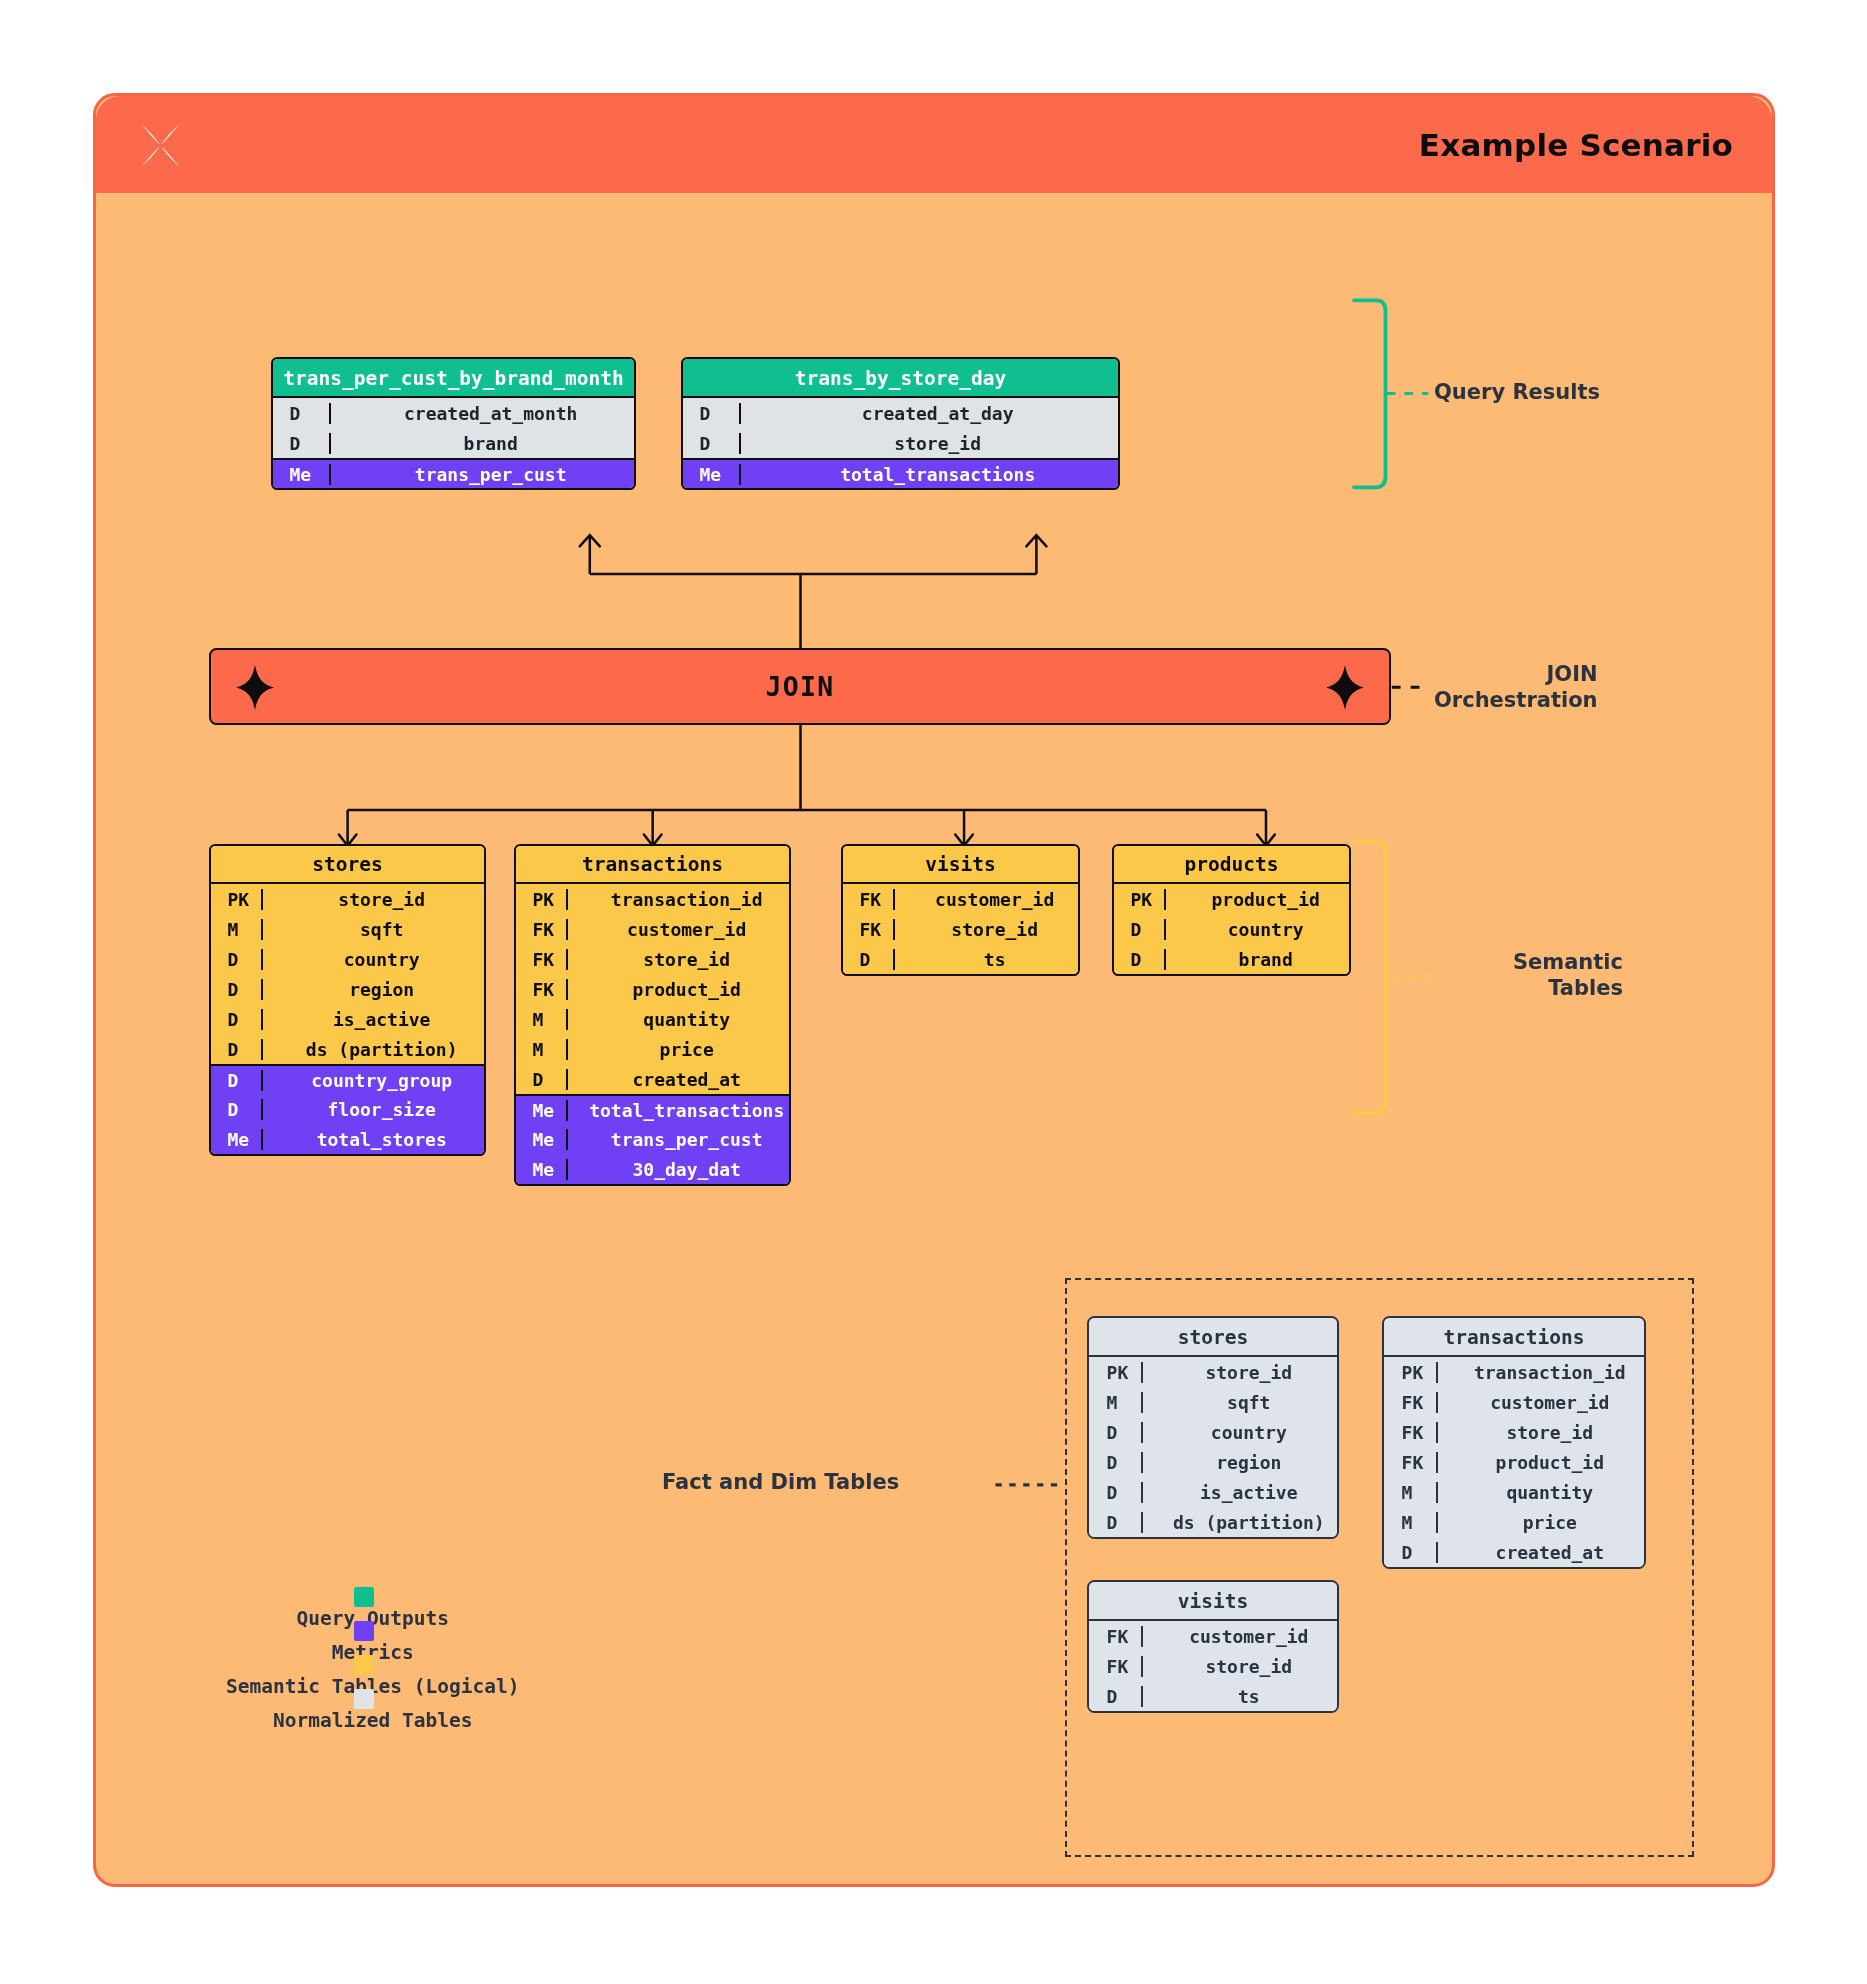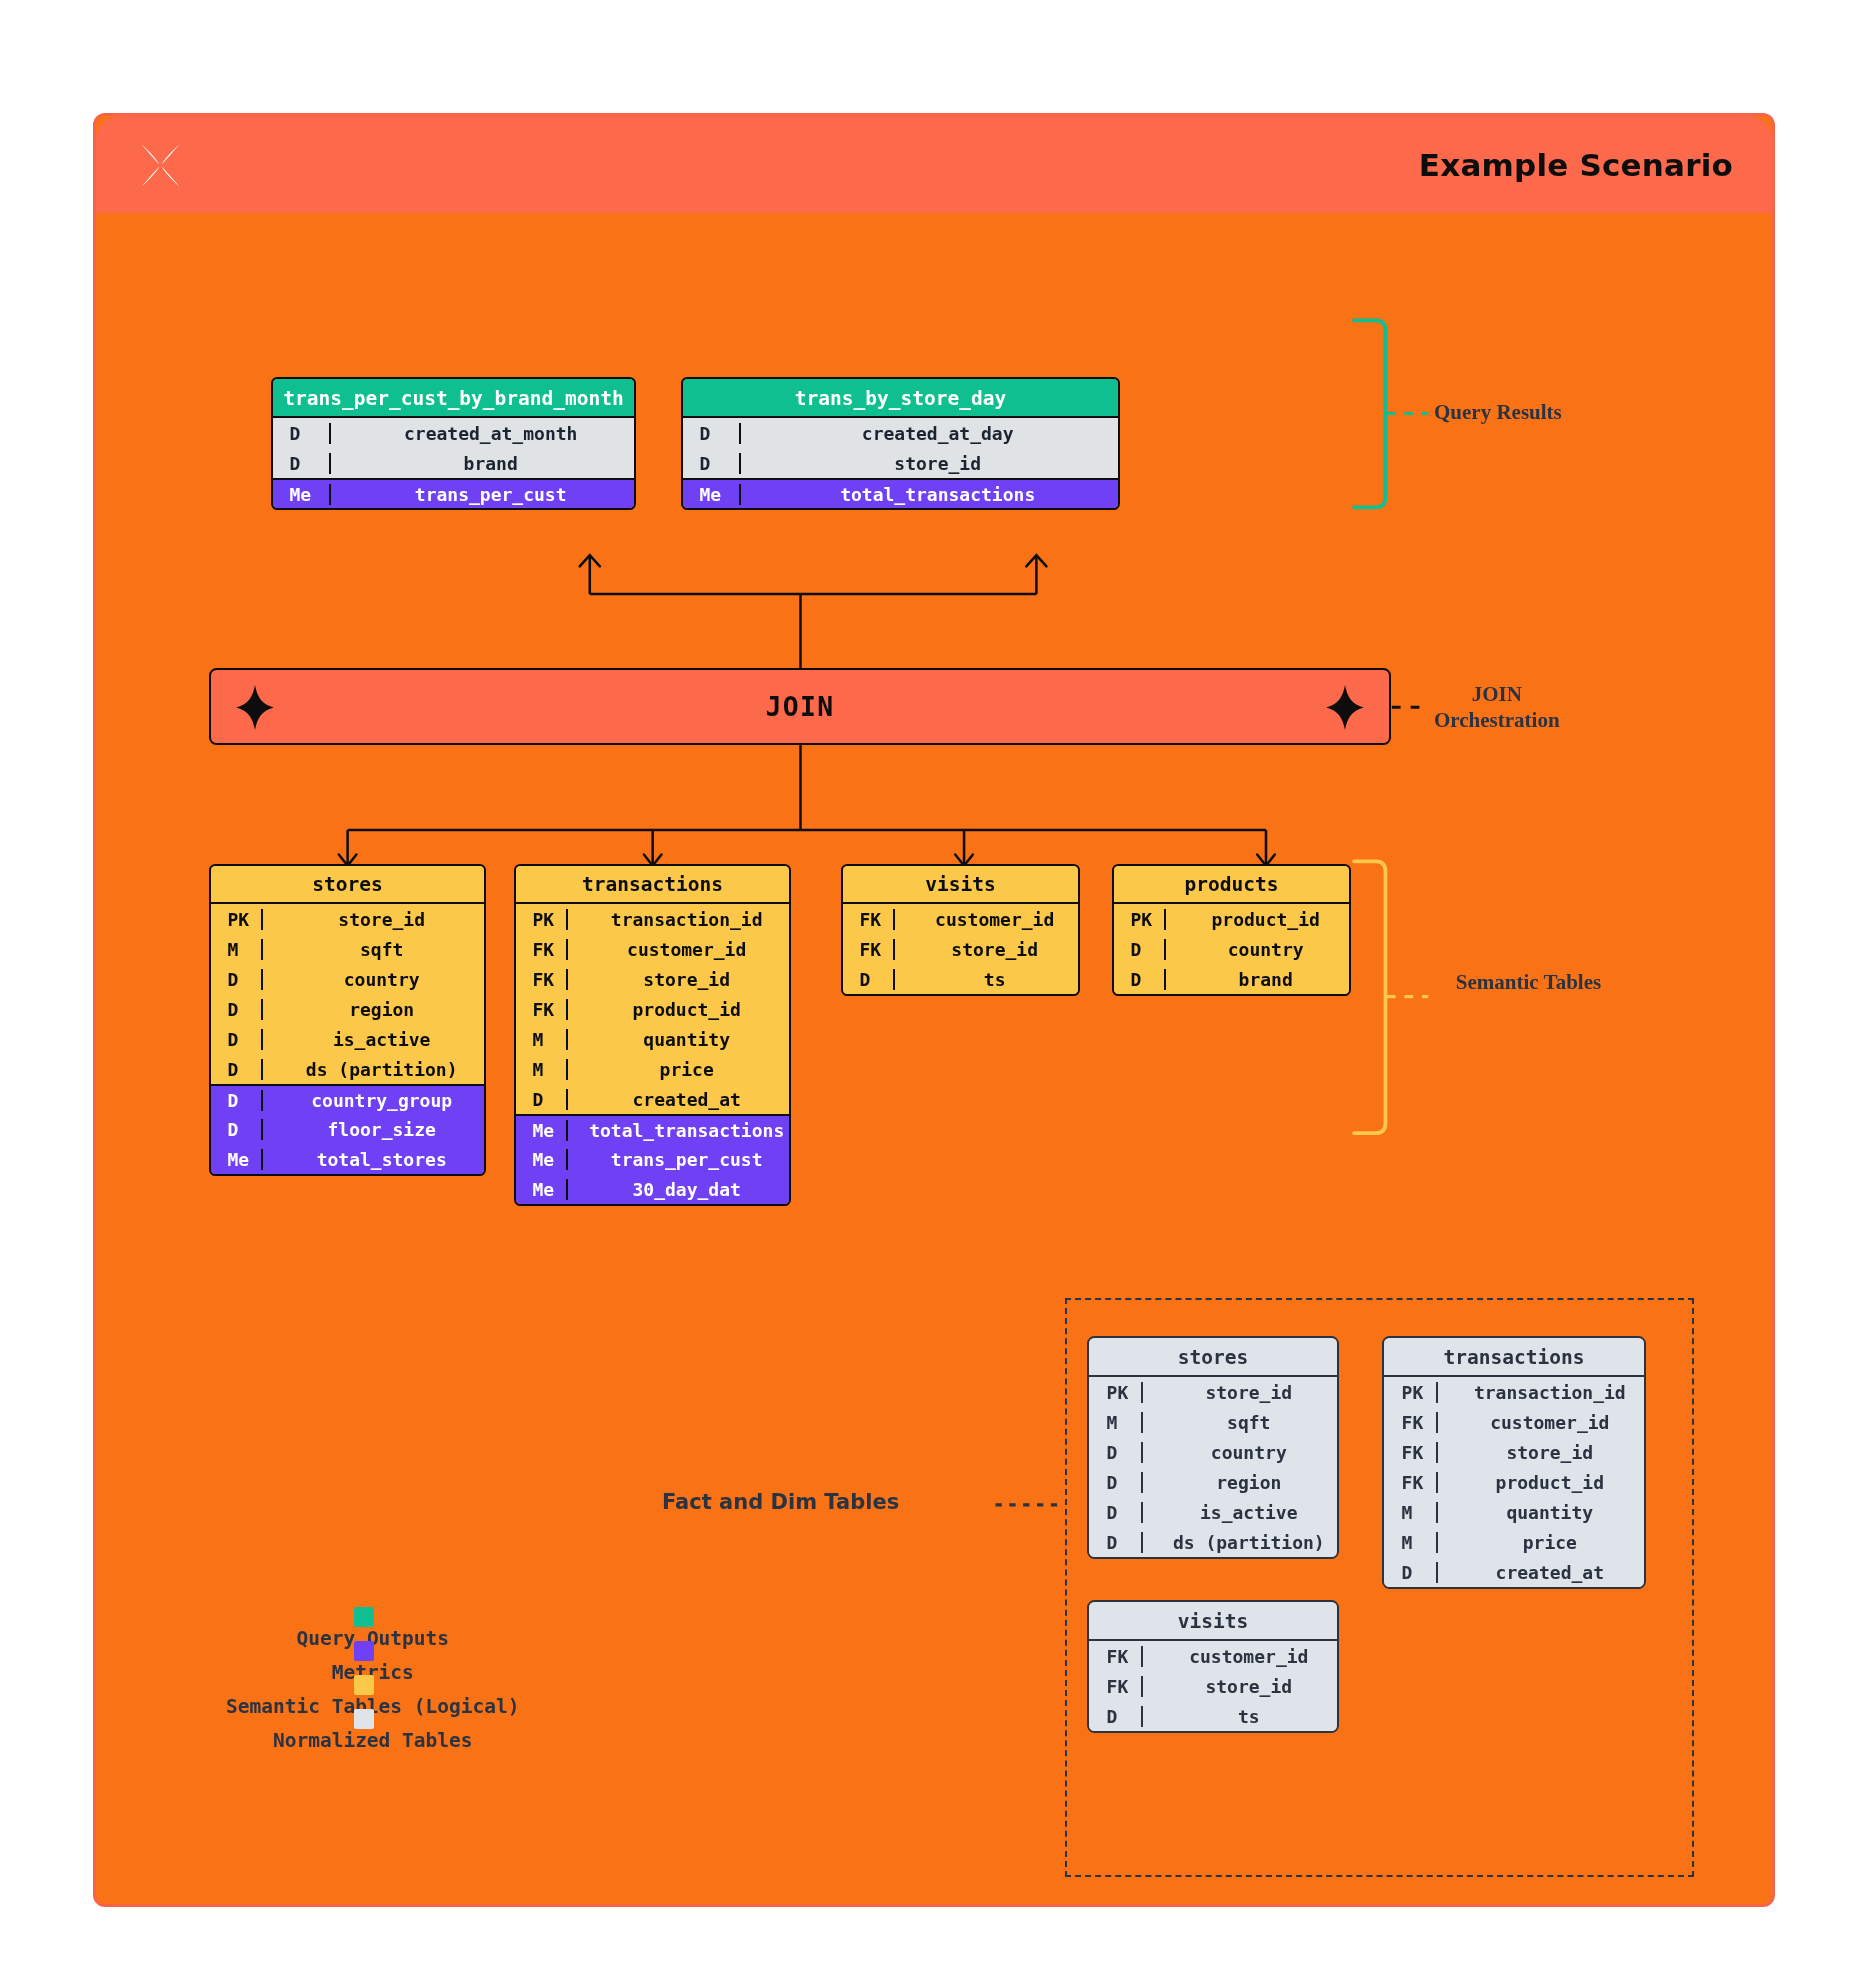--- a/index.html
+++ b/index.html
@@ -10,24 +10,23 @@
     width: 1868px; height: 1985px;
     font-family: "DejaVu Sans", sans-serif;
     position: relative;
     overflow: hidden;
   }
   .frame {
     position: absolute;
     left: 93px; top: 93px;
     width: 1682px; height: 1794px;
     border: 3.1px solid #FA6446;
-    border-radius: 12px;
-    box-sizing: border-box;
-    background: #f97316;
-    margin-top: 20px;
+    border-radius: 22px;
+    box-sizing: border-box;
+    background: #fdba74;
   }
   .header {
     position: absolute;
     left: 0; top: 0;
     width: 100%; height: 97px;
     background: #FC6A4B;
     border-radius: 24px 24px 0 0;
     box-sizing: border-box;
   }
   .header-title {
@@ -160,21 +159,21 @@
 
   
   .anno {
     position: absolute;
     font-family: "DejaVu Sans", sans-serif;
     font-weight: bold;
     font-size: 21px;
     color: #2b3240;
     line-height: 1.22;
   }
-  .anno.right { text-align: center; font-family: Liberation Serif, serif; }
+  .anno.right { text-align: right; }
   .anno.leftal { text-align: left; }
 
   
   .legend {
     position: absolute;
     left: 130px; top: 1491px;
   }
   .legend-row {
     display: flex;
     align-items: center;

